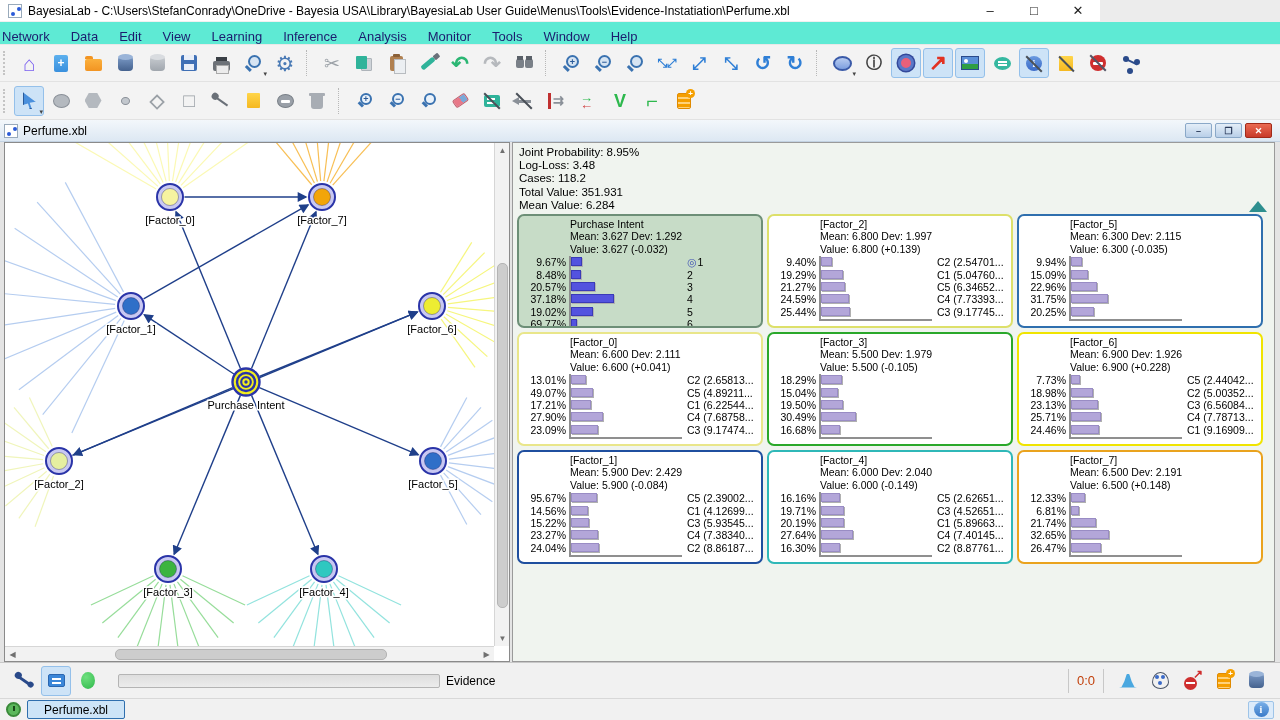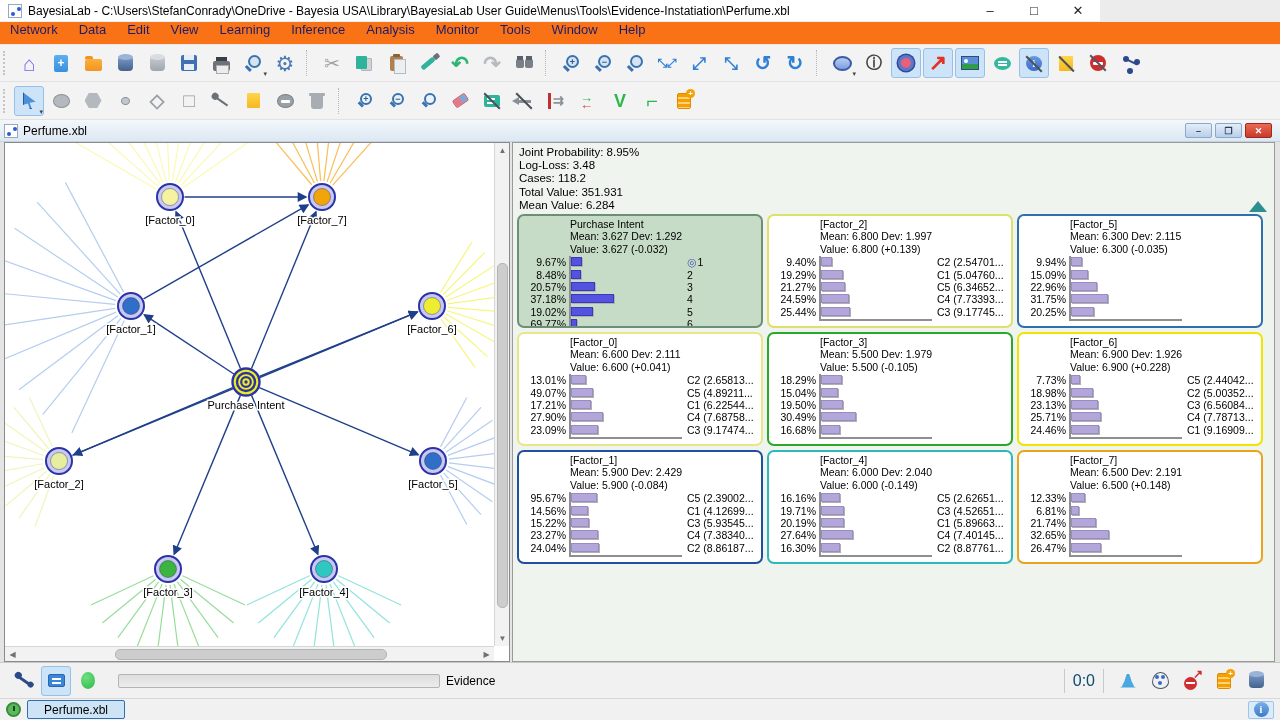--- a/index.html
+++ b/index.html
@@ -4,21 +4,21 @@
 <style>
   *{box-sizing:border-box;margin:0;padding:0}
   html,body{width:1280px;height:720px;overflow:hidden}
   body{font-family:"Liberation Sans",sans-serif;background:#ececec;position:relative;font-size:12px}
 
   
   .titlebar{position:absolute;left:0;top:0;width:1100px;height:22px;background:#fff;display:flex;align-items:center;border-bottom:1px solid #f0f0f0}
   .titlebar .title{margin-left:6px;color:#000;font-size:12px;white-space:nowrap}
   .winctl{margin-left:auto;display:flex;height:22px}
   .winctl span{width:44px;text-align:center;line-height:22px;font-size:13px;color:#222;cursor:default}
-  .menubar{position:absolute;left:0;top:22px;width:1280px;height:23px;background:#f97316;display:flex;align-items:flex-start;padding-left:10px;border-bottom:1px solid #e8e8e8}
+  .menubar{position:absolute;left:0;top:22px;width:1280px;height:23px;background:#5eead4;display:flex;align-items:flex-end;padding-left:2px;border-bottom:1px solid #e8e8e8}
   .menu-item{color:#1c1c6e;font-size:13px;margin-right:21px;white-space:nowrap}
 
   
   .toolbar{position:absolute;left:0;width:1280px;background:#f3f3f3;display:flex;align-items:center;border-bottom:1px solid #e2e2e2}
   #toolbar1{top:45px;height:37px}
   #toolbar2{top:82px;height:38px}
   .tb-grip{width:5px;height:24px;border-left:2px dotted #c4c4c4;margin:0 5px 0 3px}
   .tb-btn{position:relative;width:30px;height:30px;margin:0 1px;border-radius:3px;display:flex;align-items:center;justify-content:center;border:1px solid transparent}
   .tb-btn.sel{background:#cde3f7;border-color:#94c0ea}
   .tb-sep{width:5px;height:26px;border-left:1px dotted #b8b8b8;margin:0 5px}
@@ -140,21 +140,21 @@
   .m-bars .bar{height:9px;margin-bottom:3.4px;box-shadow:1px 1px 0 #b0b0b0;border:1px solid}
   .m-lab{padding-left:5px;white-space:nowrap;overflow:hidden;flex:1}
   .m-lab div{height:12.4px}
   .tgt{color:#3f51b5;font-size:11px;margin-right:1px}
 
   
   .statusbar{position:absolute;left:0;top:662px;width:1280px;height:36px;background:#f1f1f1;border-top:1px solid #c8c8c8;display:flex;align-items:center;padding:0 8px}
   .statusbar .progress{width:322px;height:14px;border:1px solid #b4b4b4;background:linear-gradient(#dedede,#ececec);margin-left:14px;border-radius:2px}
   .statusbar .ev{margin-left:6px;font-size:12px;color:#000}
   .sb-sep{width:1px;height:24px;background:#c8c8c8;margin:0 8px}
-  .coords{font-size:16px;color:#0c4a6e}
+  .coords{font-size:13px;color:#c2410c}
   .taskbar{position:absolute;left:0;top:698px;width:1280px;height:22px;background:#f1f1f1;border-top:1px solid #d8d8d8;display:flex;align-items:center;padding:0 6px}
   .task-tab{margin-left:6px;height:19px;padding:0 16px;background:#cde4f7;border:1px solid #2f6fae;border-radius:2px;font-size:12px;display:flex;align-items:center;color:#000}
   .info-btn{margin-left:auto;width:26px;height:18px;background:#dcebfa;border:1px solid #9ec4e8;border-radius:2px;display:flex;align-items:center;justify-content:center}
 </style>
 </head>
 <body>
 
 <div class="titlebar">
   <span class="sh s-applogo" style="margin-left:8px"></span>
   <span class="title">BayesiaLab - C:\Users\StefanConrady\OneDrive - Bayesia USA\Library\BayesiaLab User Guide\Menus\Tools\Evidence-Instatiation\Perfume.xbl</span>

